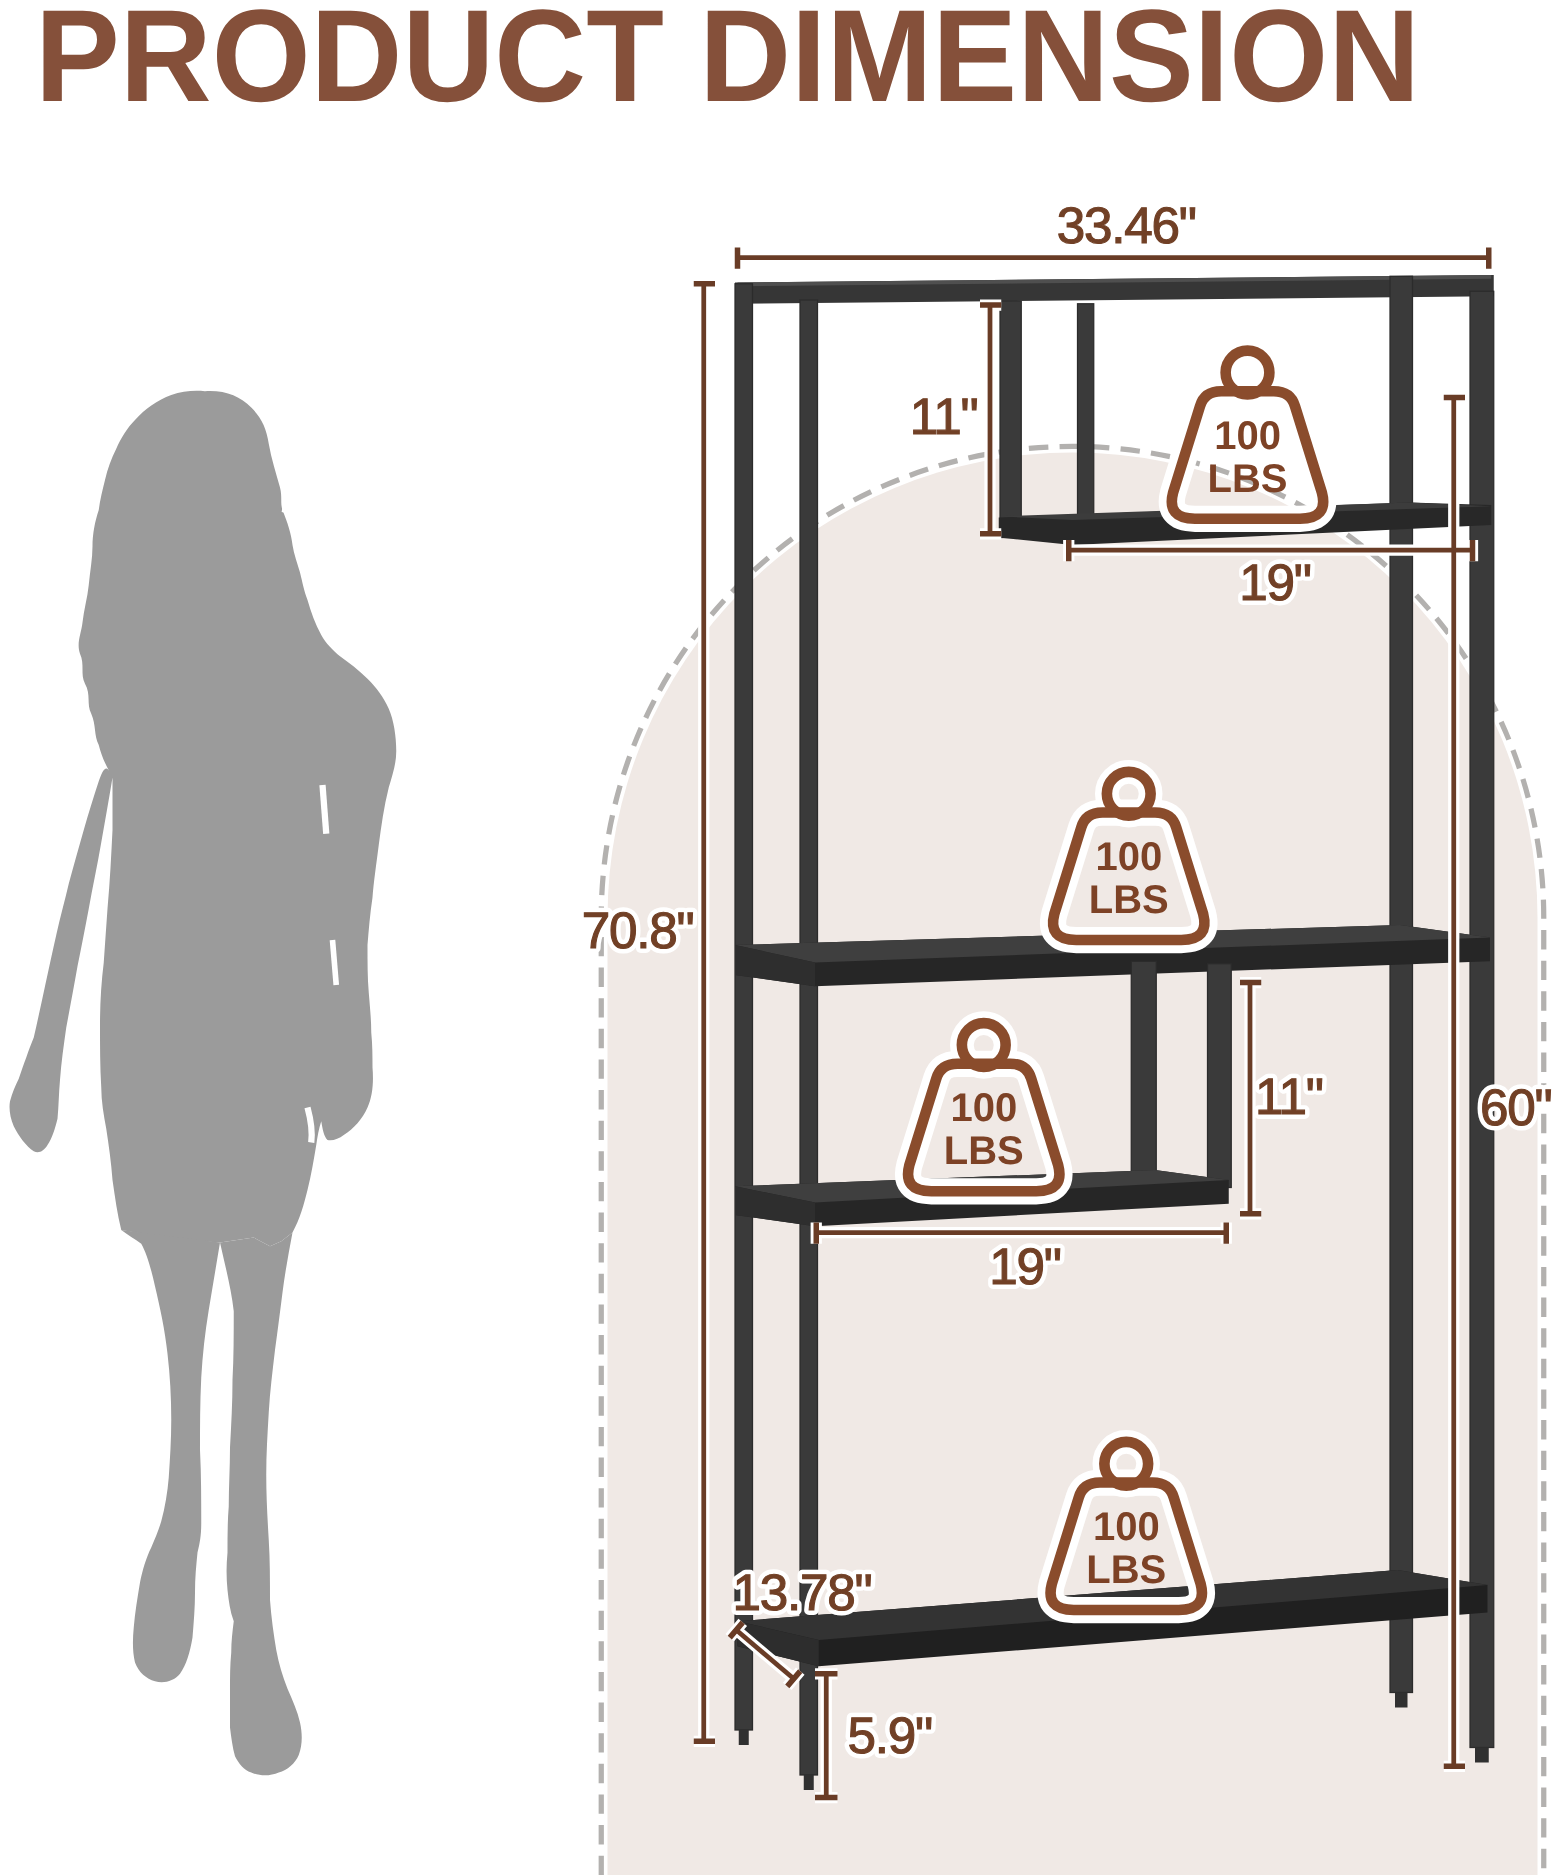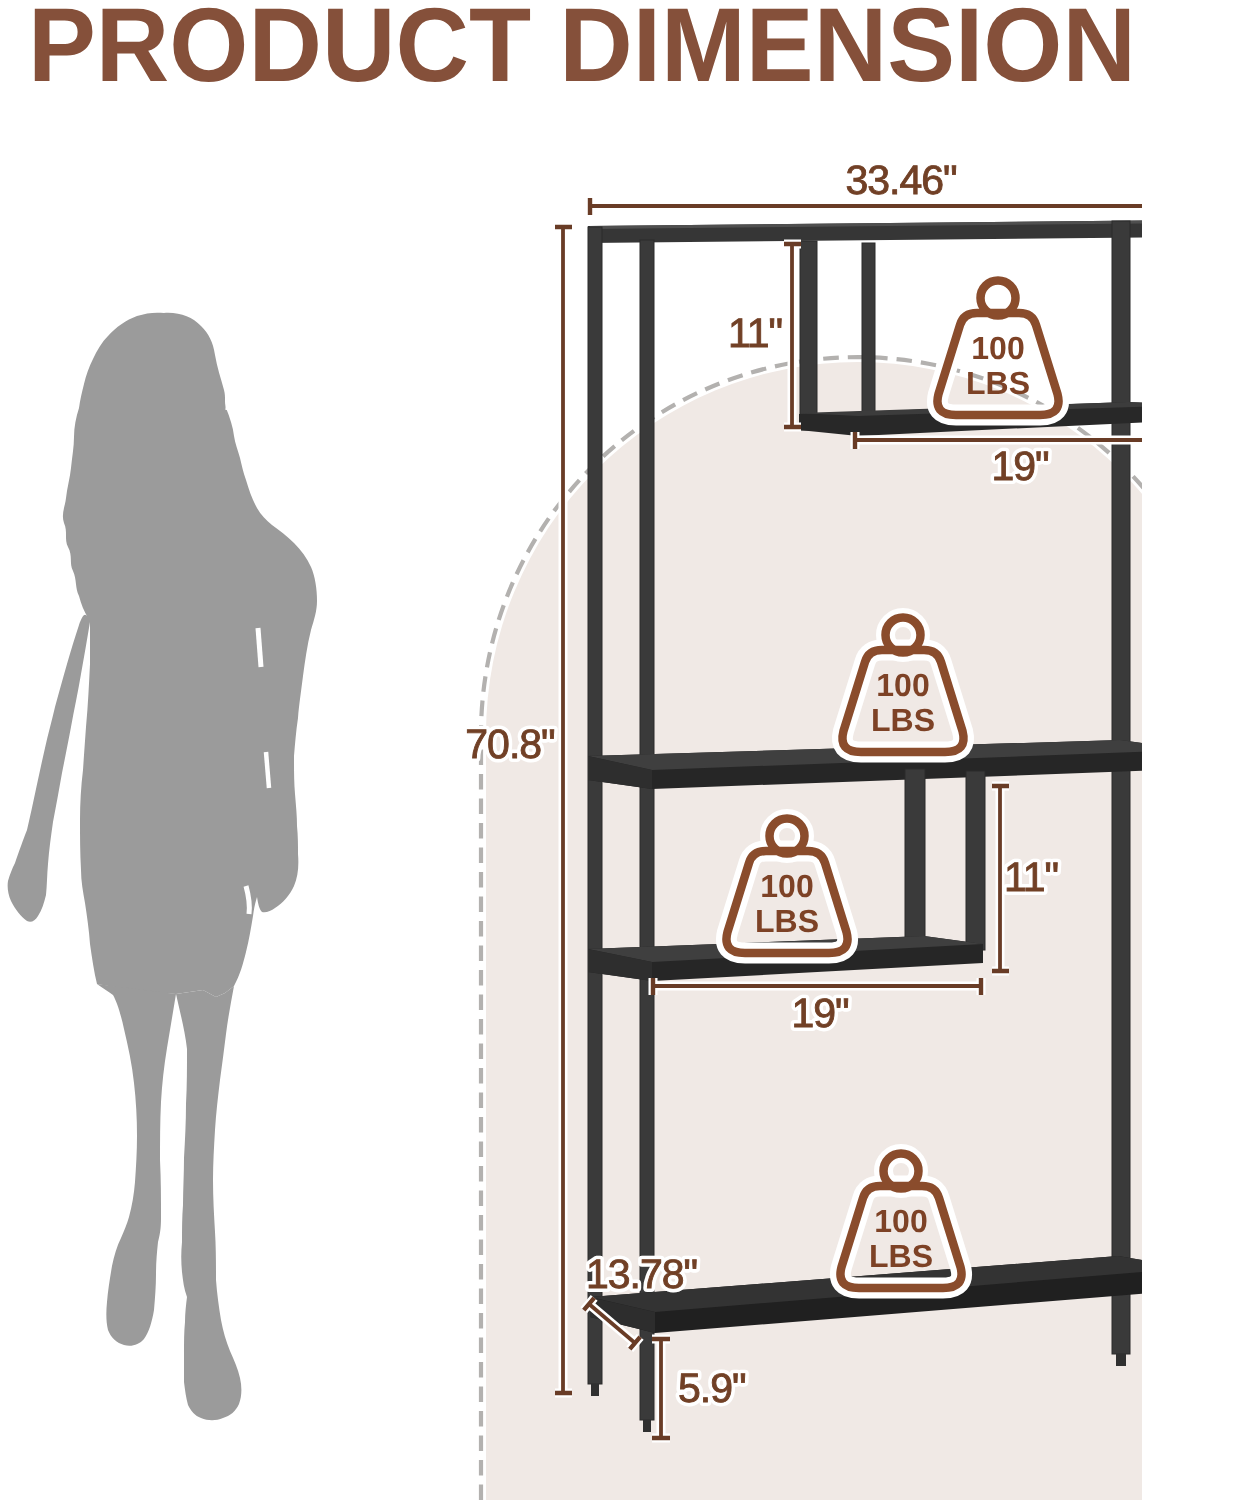--- a/index.html
+++ b/index.html
@@ -1,16 +1,16 @@
 <!DOCTYPE html>
 <html><head>
 <meta charset="utf-8">
 <style>
   html,body{margin:0;padding:0;background:#ffffff;}
-  #page{position:relative;text-rendering:geometricPrecision;width:1142px;height:1500px;overflow:hidden;background:#ffffff;font-family:"Liberation Sans", sans-serif;}
+  #page{position:relative;text-rendering:geometricPrecision;width:1242px;height:1500px;overflow:hidden;background:#ffffff;font-family:"Liberation Sans", sans-serif;}
 </style>
 </head>
 <body>
 <div id="page">
 <svg width="1242" height="1500" viewBox="0 0 1242 1500" xmlns="http://www.w3.org/2000/svg">
 
   <text x="28" y="80.5" font-family="Liberation Sans, sans-serif" font-weight="bold" font-size="105" fill="#85503a" textLength="1108" lengthAdjust="spacingAndGlyphs">PRODUCT DIMENSION</text>
 
   <g id="arch">
     <path d="M 486 1500 L 486 734 A 372 372 0 0 1 1230 734 L 1230 1500 Z" fill="#f0e9e5"></path>

